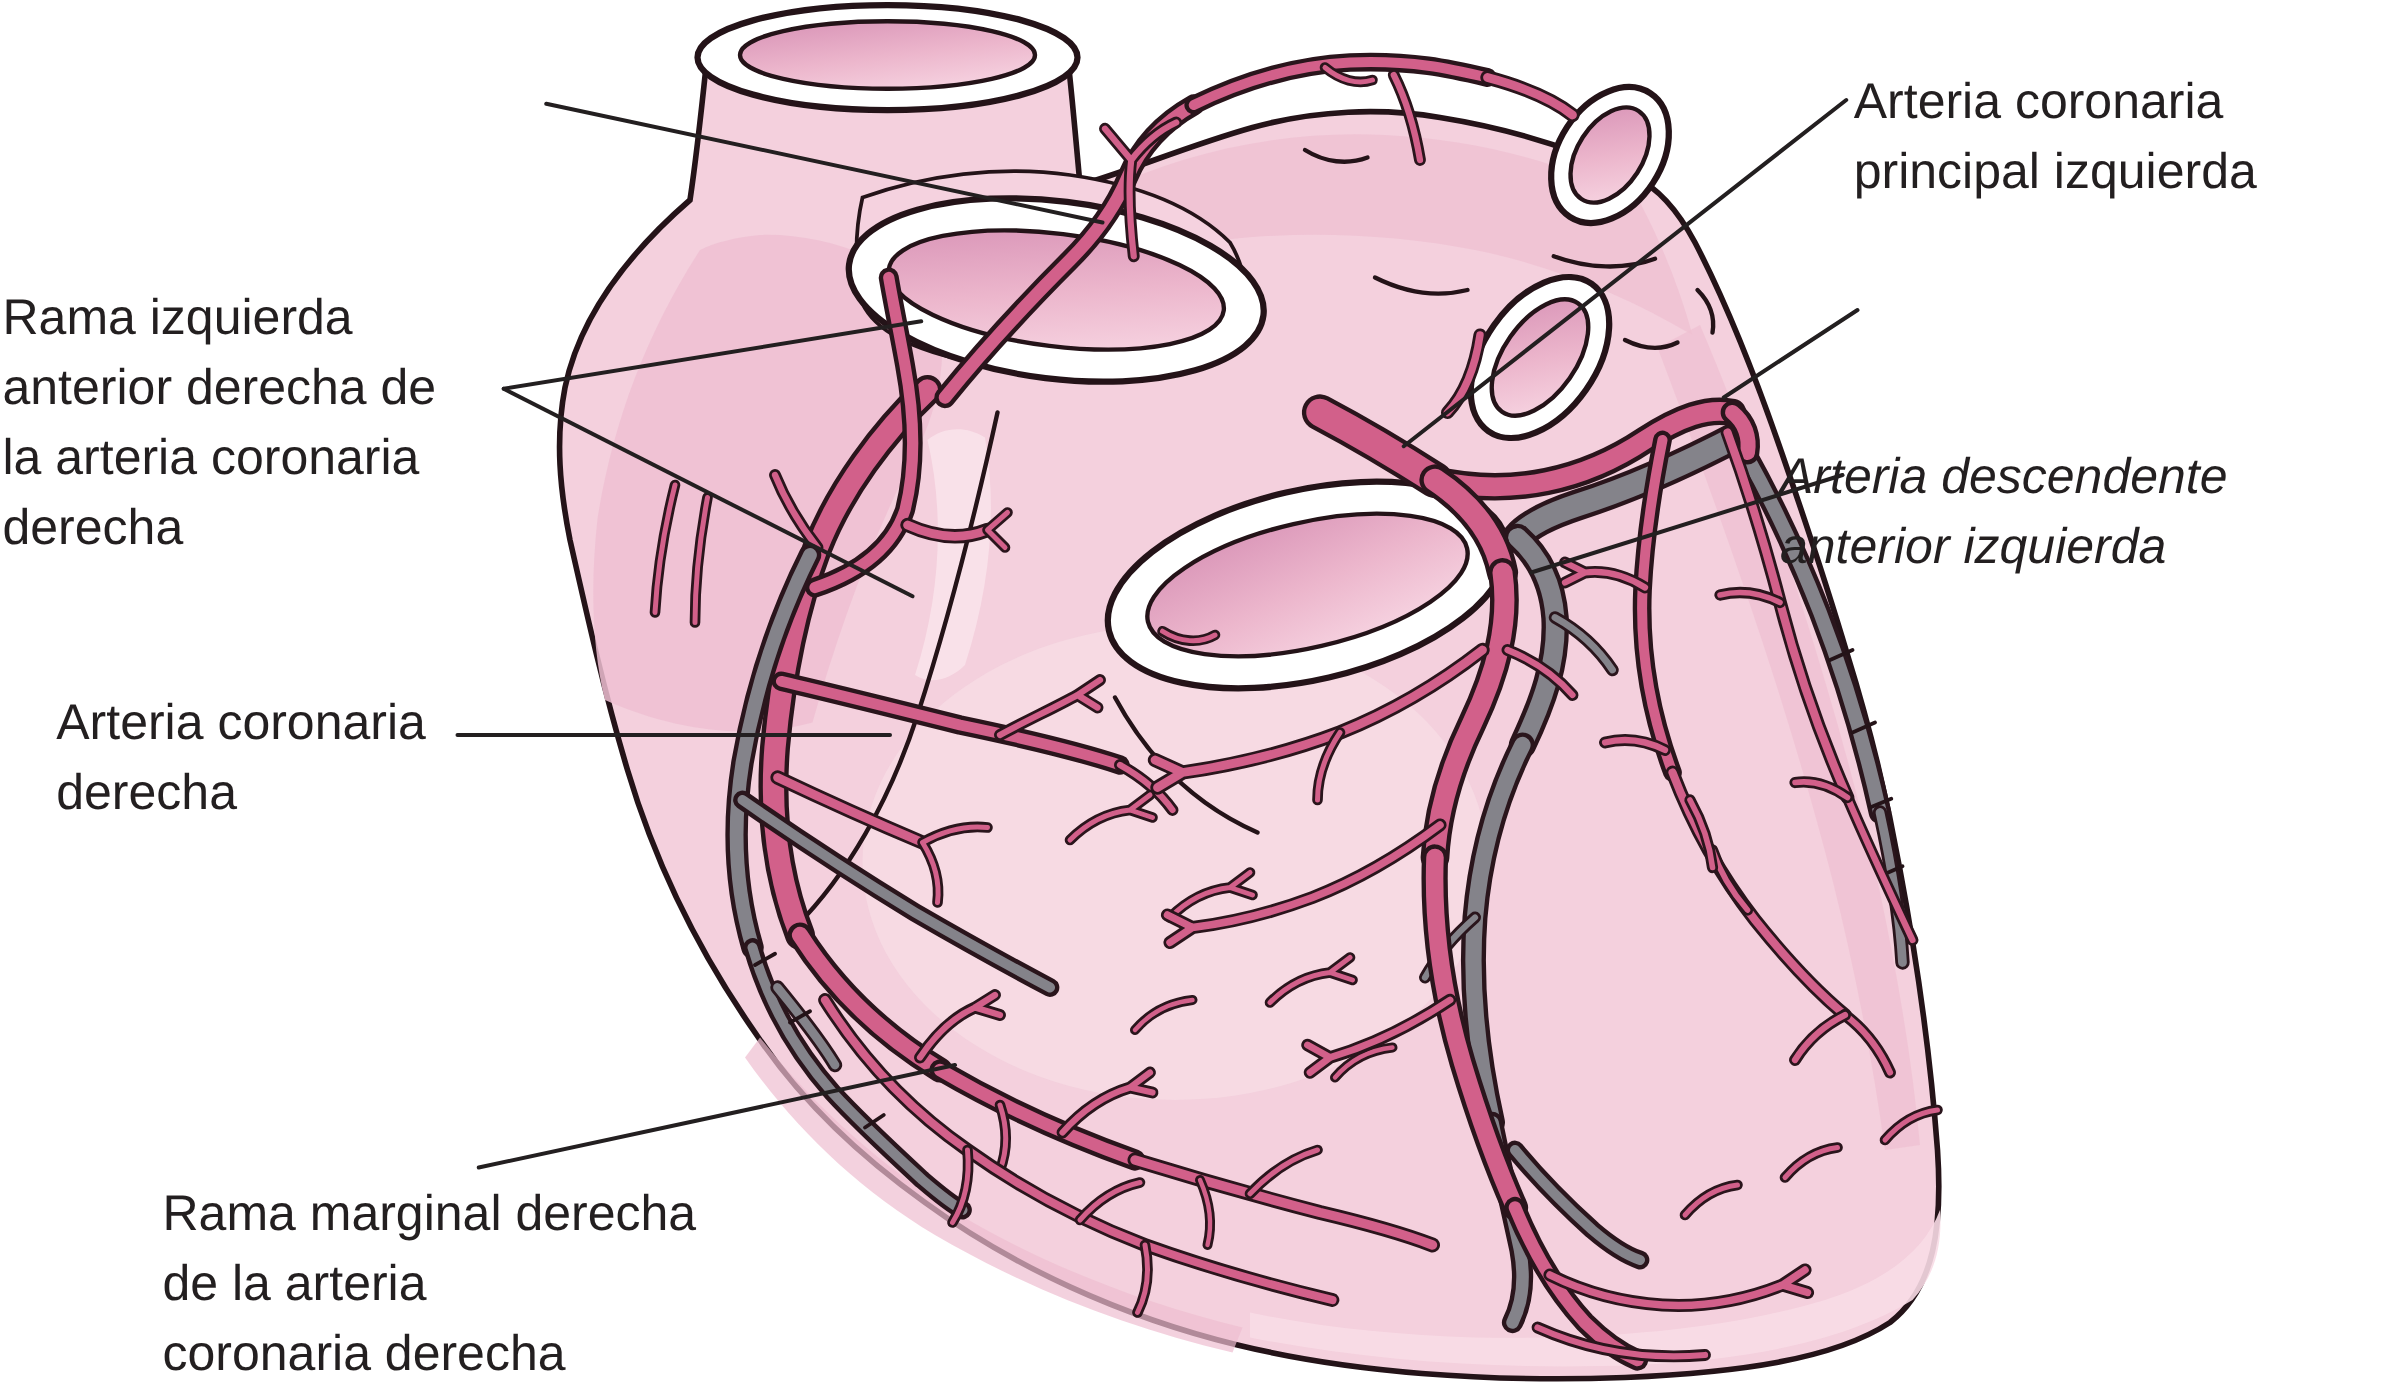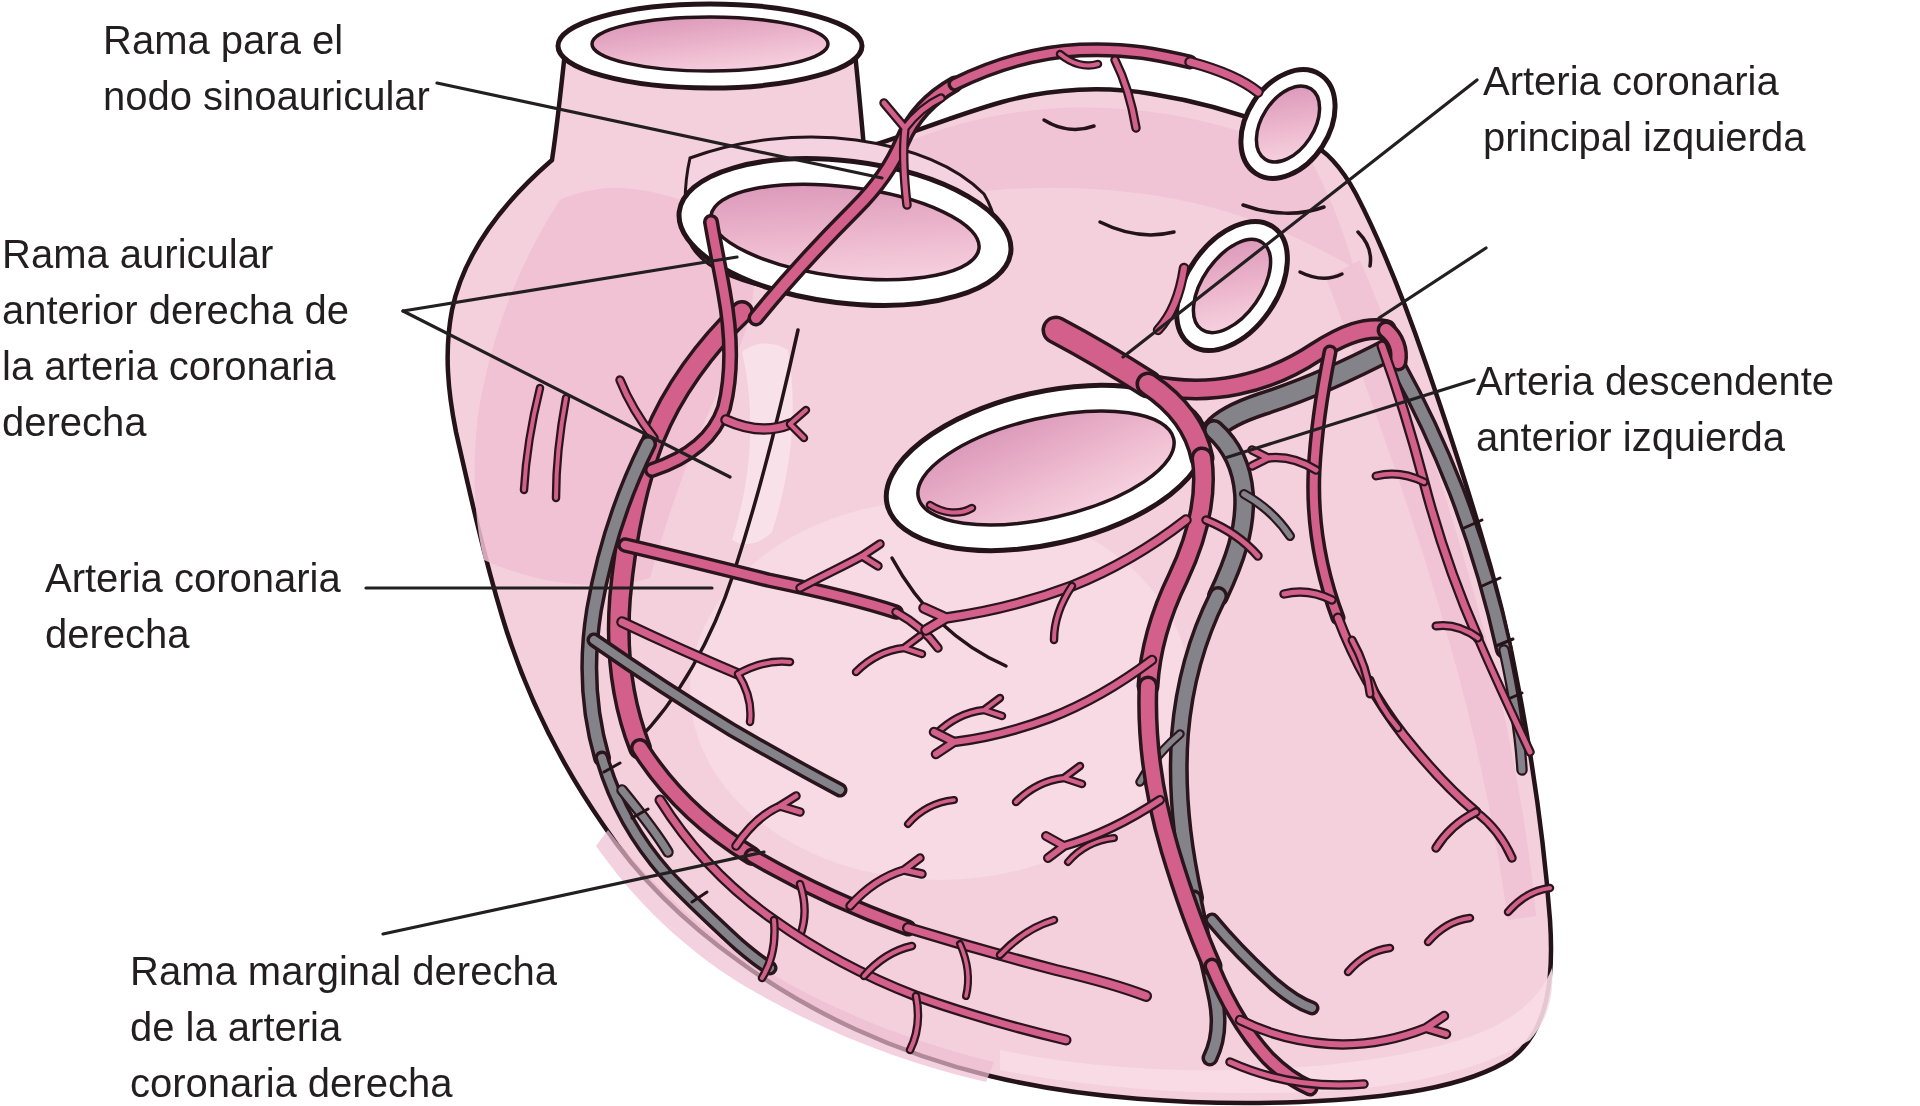--- a/index.html
+++ b/index.html
@@ -293,29 +293,27 @@
     <path d="M 403,311 L 737,257"></path>
     <path d="M 403,311 L 730,477"></path>
     <path d="M 366,588 L 712,588"></path>
     <path d="M 383,934 L 764,852"></path>
     <path d="M 1477,80 L 1123,357"></path>
     <path d="M 1486,248 L 1379,318"></path>
     <path d="M 1474,380 L 1225,458"></path>
   </g>
 </svg>
 
-<div class="lbl" style="left:103px;top:12px;">Rama para el
-nodo sinoauricular</div>
-<div class="lbl" style="left:2px;top:226px;">Rama auricular
+<div class="lbl" style="left:2px;top:226px;">Rama izquierda
 anterior derecha de
 la arteria coronaria
 derecha</div>
 <div class="lbl" style="left:45px;top:550px;">Arteria coronaria
 derecha</div>
 <div class="lbl" style="left:130px;top:943px;">Rama marginal derecha
 de la arteria
 coronaria derecha</div>
 <div class="lbl" style="left:1483px;top:53px;">Arteria coronaria
 principal izquierda</div>
-<div class="lbl" style="left:1476px;top:353px;">Arteria descendente
+<div class="lbl" style="left:1424px;top:353px;font-style:italic;">Arteria descendente
 anterior izquierda</div>
 
 </div>
 
 </body></html>

